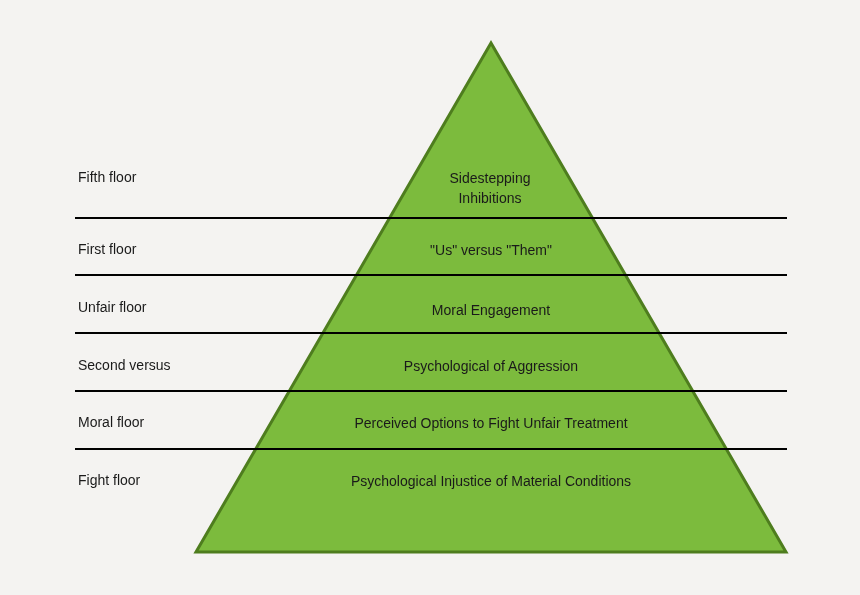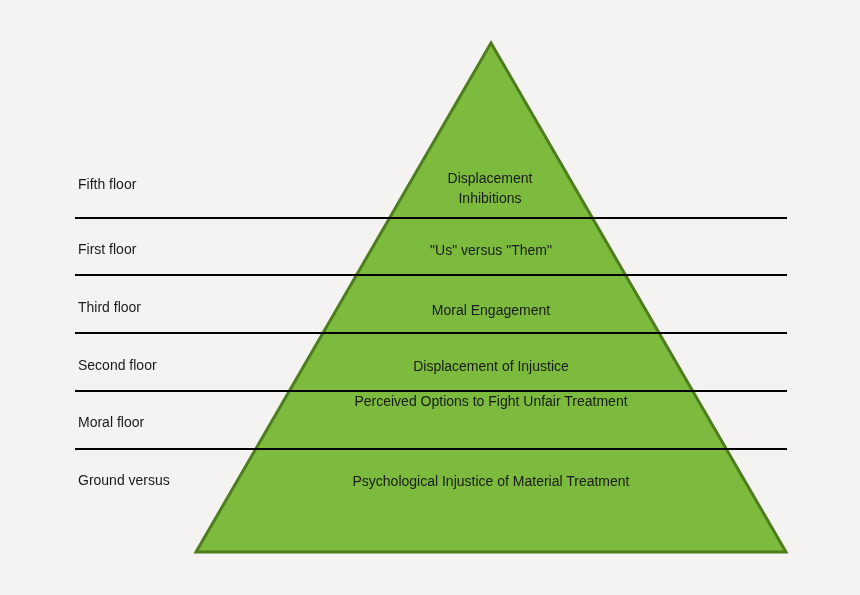--- a/index.html
+++ b/index.html
@@ -55,25 +55,25 @@
 <svg id="pyramid-svg" viewBox="0 0 860 595" aria-hidden="true">
   <polygon points="491,43 196,552 786,552" fill="#7cbb3d" stroke="#4e7d1e" stroke-width="3" stroke-linejoin="miter"></polygon>
 </svg>
 
 <div class="divider" style="top: 217px; background: rgb(0, 0, 0);"></div>
 <div class="divider" style="top: 274px; background: rgb(0, 0, 0);"></div>
 <div class="divider" style="top: 332px; background: rgb(0, 0, 0);"></div>
 <div class="divider" style="top: 390px; background: rgb(0, 0, 0);"></div>
 <div class="divider" style="top: 448px; background: rgb(0, 0, 0);"></div>
 
-<div class="floor-label" style="top:176px">Fifth floor</div>
+<div class="floor-label" style="top:169px">Fifth floor</div>
 <div class="floor-label" style="top:241px">First floor</div>
-<div class="floor-label" style="top:299px">Third floor</div>
-<div class="floor-label" style="top:357px">Second floor</div>
+<div class="floor-label" style="top:299px">Unfair floor</div>
+<div class="floor-label" style="top:357px">Second versus</div>
 <div class="floor-label" style="top:414px">Moral floor</div>
-<div class="floor-label" style="top:472px">Ground versus</div>
+<div class="floor-label" style="top:472px">Fight floor</div>
 
-<div class="floor-text apex" style="top:168px">Displacement Inhibitions</div>
+<div class="floor-text apex" style="top:168px">Sidestepping Inhibitions</div>
 <div class="floor-text" style="top:240px">"Us" versus "Them"</div>
 <div class="floor-text" style="top:300px">Moral Engagement</div>
-<div class="floor-text" style="top:356px">Displacement of Injustice</div>
-<div class="floor-text" style="top:391px">Perceived Options to Fight Unfair Treatment</div>
-<div class="floor-text" style="top:471px">Psychological Injustice of Material Treatment</div>
+<div class="floor-text" style="top:356px">Psychological of Aggression</div>
+<div class="floor-text" style="top:413px">Perceived Options to Fight Unfair Treatment</div>
+<div class="floor-text" style="top:471px">Psychological Injustice of Material Conditions</div>
 
 </body></html>

